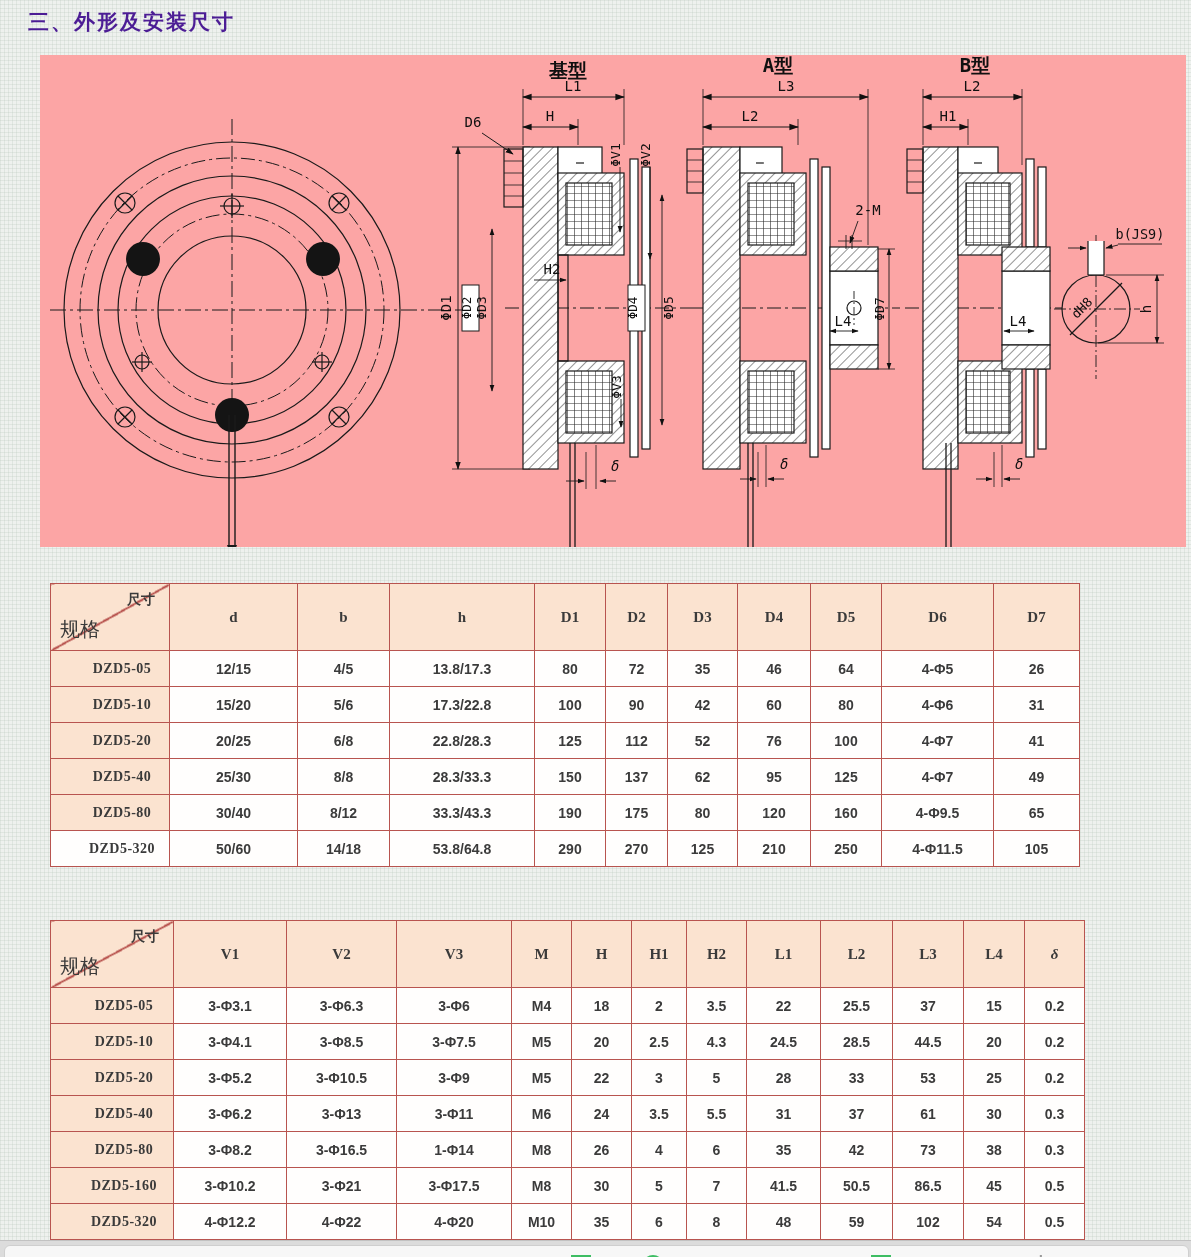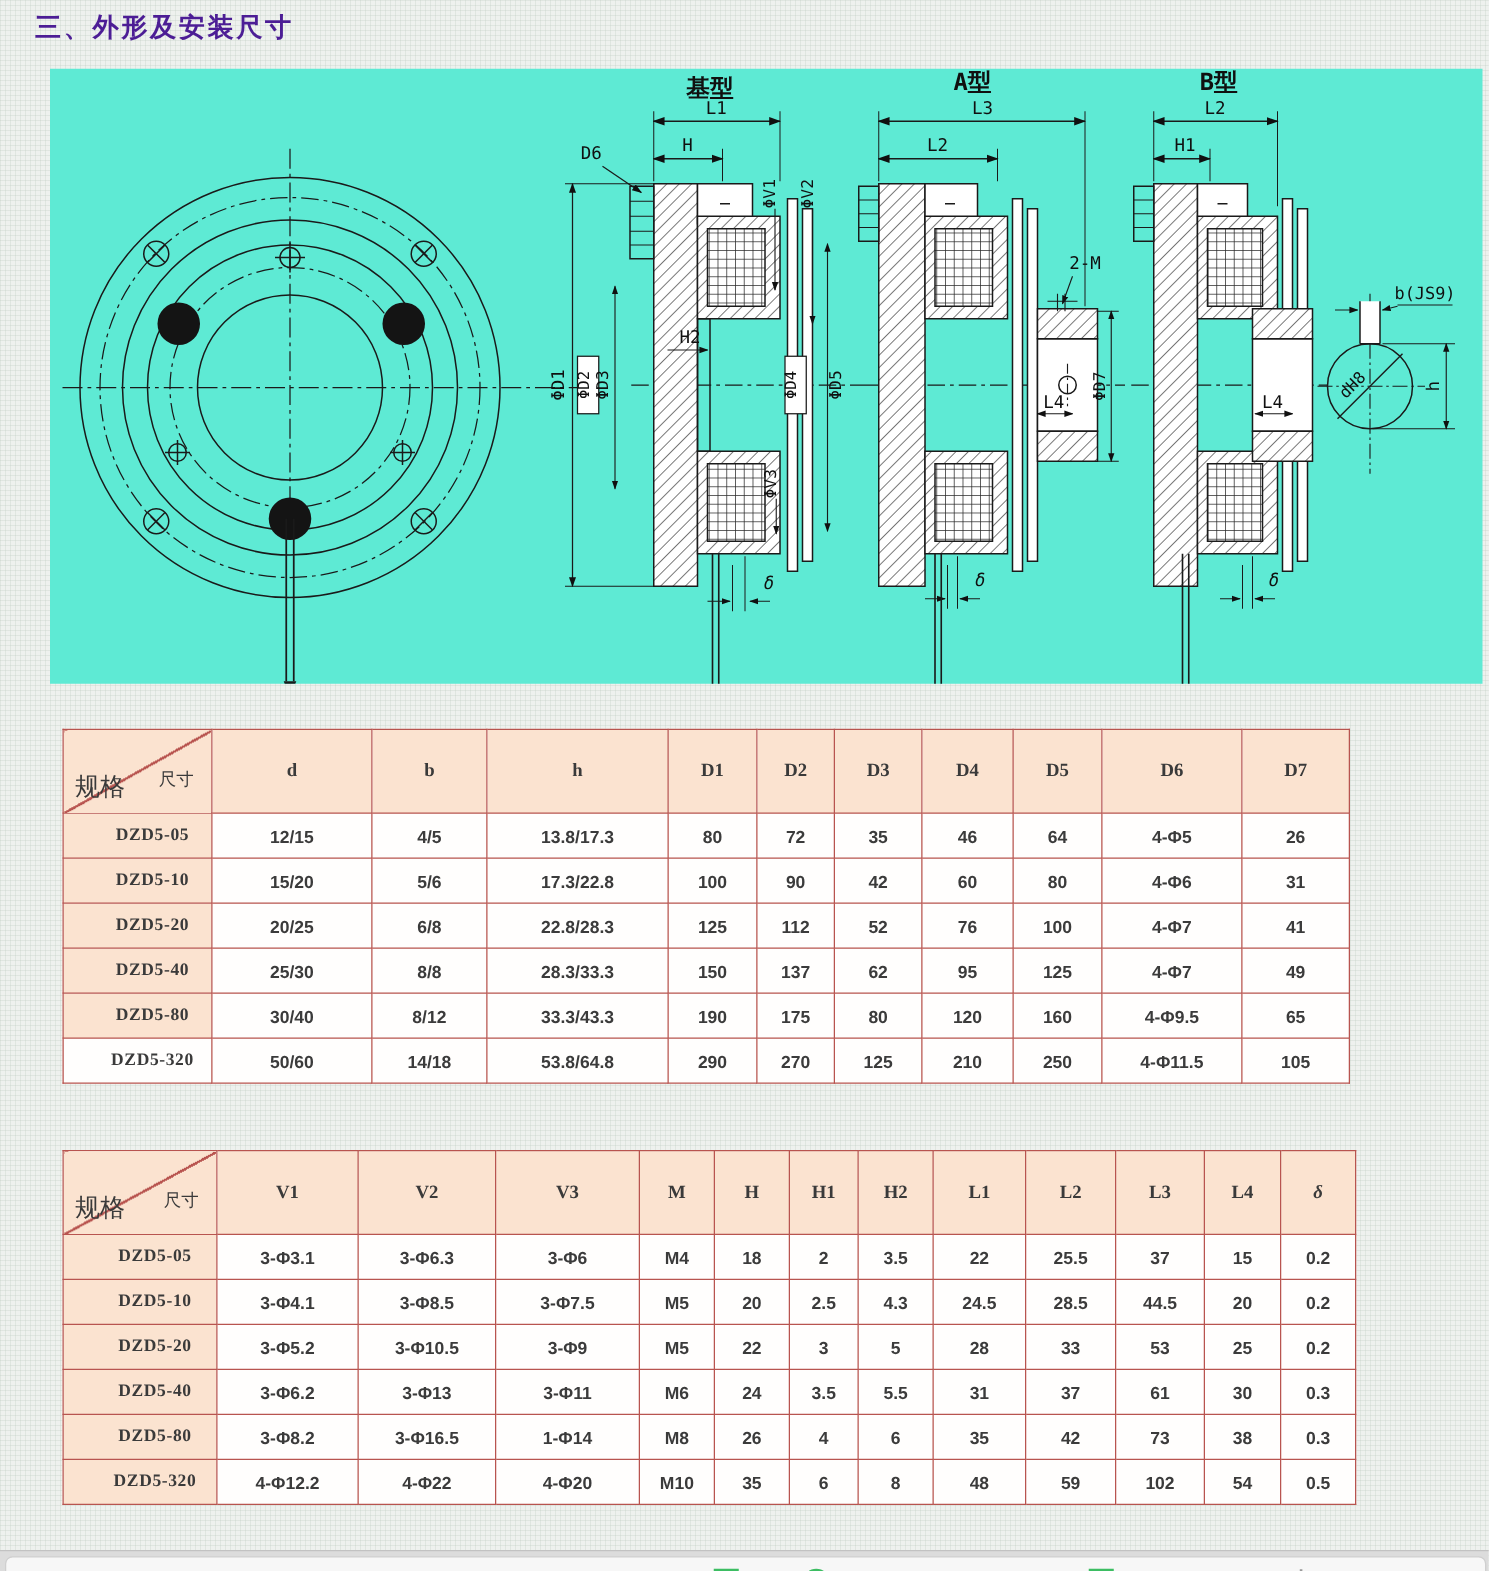--- a/index.html
+++ b/index.html
@@ -10,21 +10,21 @@
     background-image:
       repeating-linear-gradient(0deg, rgba(185,200,188,.28) 0 1px, transparent 1px 4px),
       repeating-linear-gradient(90deg, rgba(185,200,188,.28) 0 1px, transparent 1px 4px);
   }
   .page-title{
     position:absolute;left:28px;top:8px;margin:0;
     font-size:21px;font-weight:bold;color:#4c1d95;letter-spacing:2px;
   }
   .drawing-panel{
     position:absolute;left:40px;top:55px;width:1146px;height:492px;
-    background:#5eead4;
+    background:#fca5a5;
   }
   svg text{font-family:"DejaVu Sans Mono","Liberation Sans",monospace;fill:#101010;}
   .dim-table{
     position:absolute;border-collapse:collapse;table-layout:fixed;
     background:#fffdfb;
   }
   .dim-table th,.dim-table td{
     border:1px solid #b8544f;text-align:center;vertical-align:middle;
     color:#3a3a3a;overflow:hidden;white-space:nowrap;
   }
@@ -43,21 +43,21 @@
   }
   .t1{left:50px;top:583px;}
   .t2{left:50px;top:920px;}
   
   .t1 tbody tr:nth-child(6) th{background:#fffefd;}
   .corner-cell{position:relative;
     background:
       linear-gradient(to bottom right, transparent calc(50% - 1px), #b8544f calc(50% - 1px), #b8544f calc(50% + 1px), transparent calc(50% + 1px)),
       #fbe3d0 !important;
   }
-  .corner-top{position:absolute;top:7px;right:14px;font-size:14px;font-weight:normal;margin-top:24px;}
+  .corner-top{position:absolute;top:7px;right:14px;font-size:14px;font-weight:bold;}
   .corner-bottom{position:absolute;bottom:7px;left:9px;font-size:20px;font-weight:normal;}
   .delta-head{font-style:italic;}
   .footer-bar{
     position:absolute;left:0;top:1240px;width:1191px;height:17px;
     background:#dcdcdc;border-top:1px solid #c2c2c2;overflow:hidden;
   }
   .footer-inner{
     position:absolute;left:4px;top:4px;width:1183px;height:26px;
     background:#f7f7f7;border:1px solid #cfcfcf;border-radius:6px;
   }
@@ -550,20 +550,35 @@
         <td>26</td>
         <td>4</td>
         <td>6</td>
         <td>35</td>
         <td>42</td>
         <td>73</td>
         <td>38</td>
         <td>0.3</td>
       </tr>
     <tr>
+        <th>DZD5-160</th>
+        <td>3-Φ10.2</td>
+        <td>3-Φ21</td>
+        <td>3-Φ17.5</td>
+        <td>M8</td>
+        <td>30</td>
+        <td>5</td>
+        <td>7</td>
+        <td>41.5</td>
+        <td>50.5</td>
+        <td>86.5</td>
+        <td>45</td>
+        <td>0.5</td>
+      </tr>
+    <tr>
         <th>DZD5-320</th>
         <td>4-Φ12.2</td>
         <td>4-Φ22</td>
         <td>4-Φ20</td>
         <td>M10</td>
         <td>35</td>
         <td>6</td>
         <td>8</td>
         <td>48</td>
         <td>59</td>

